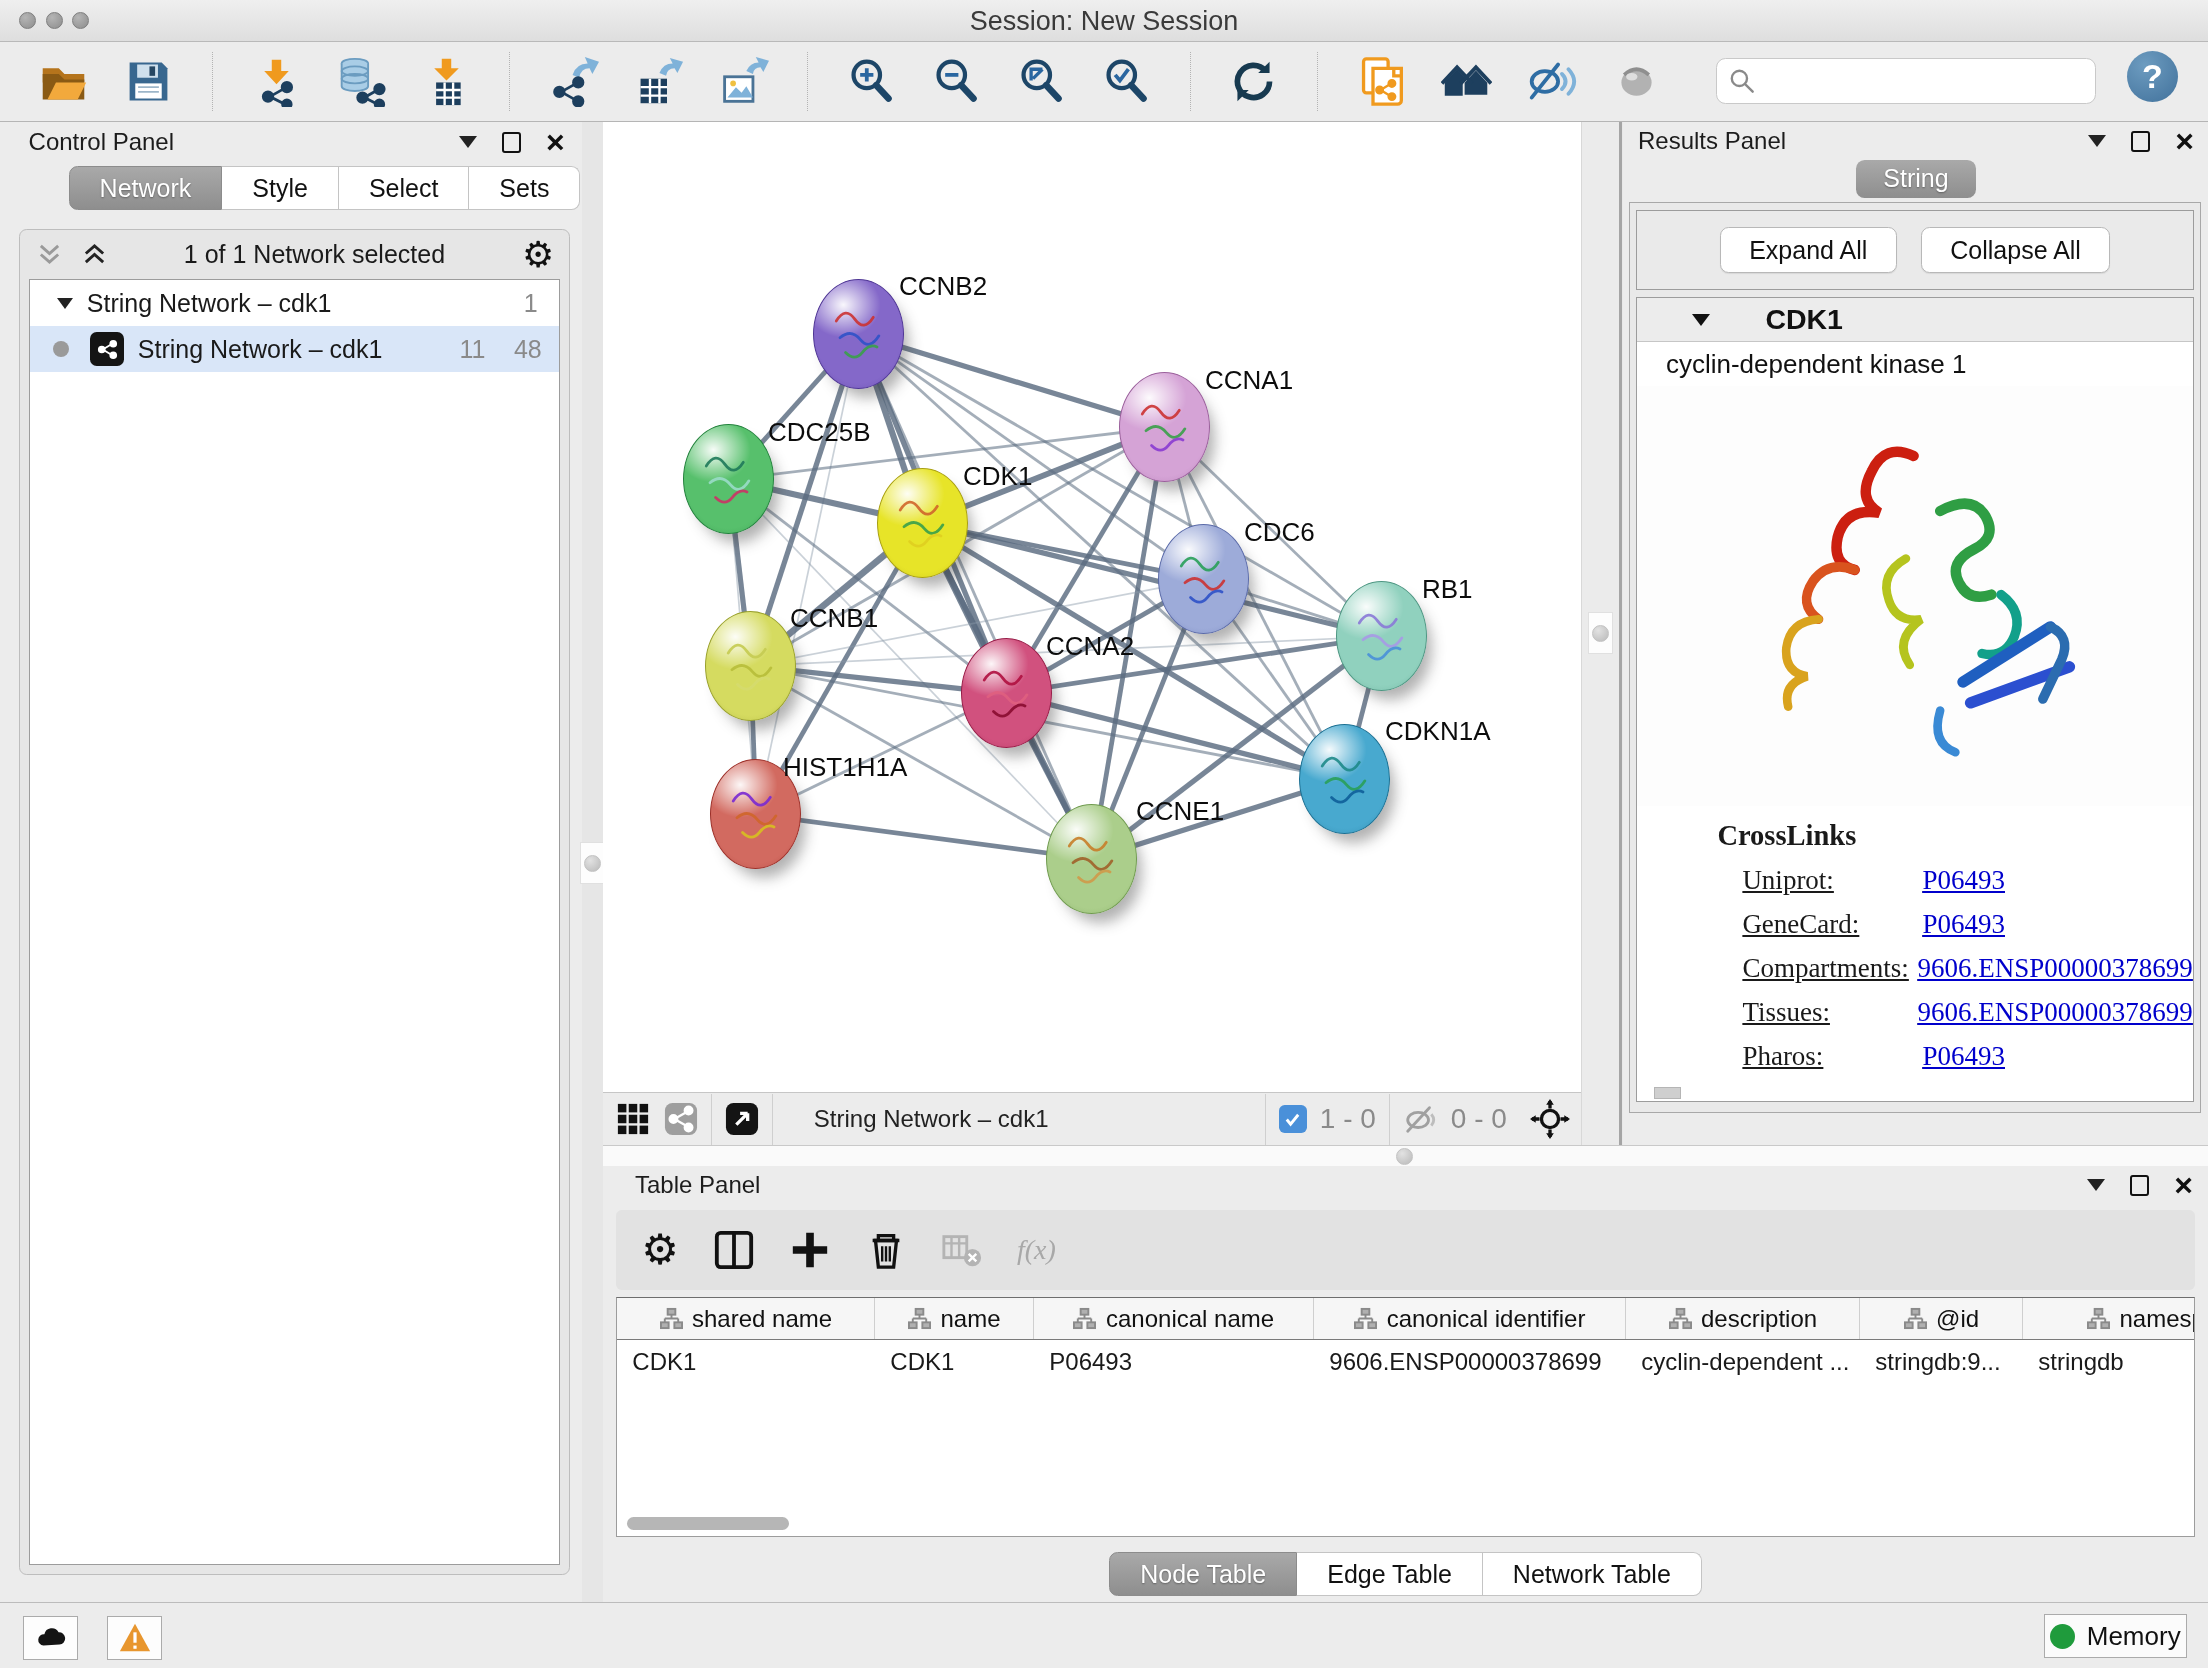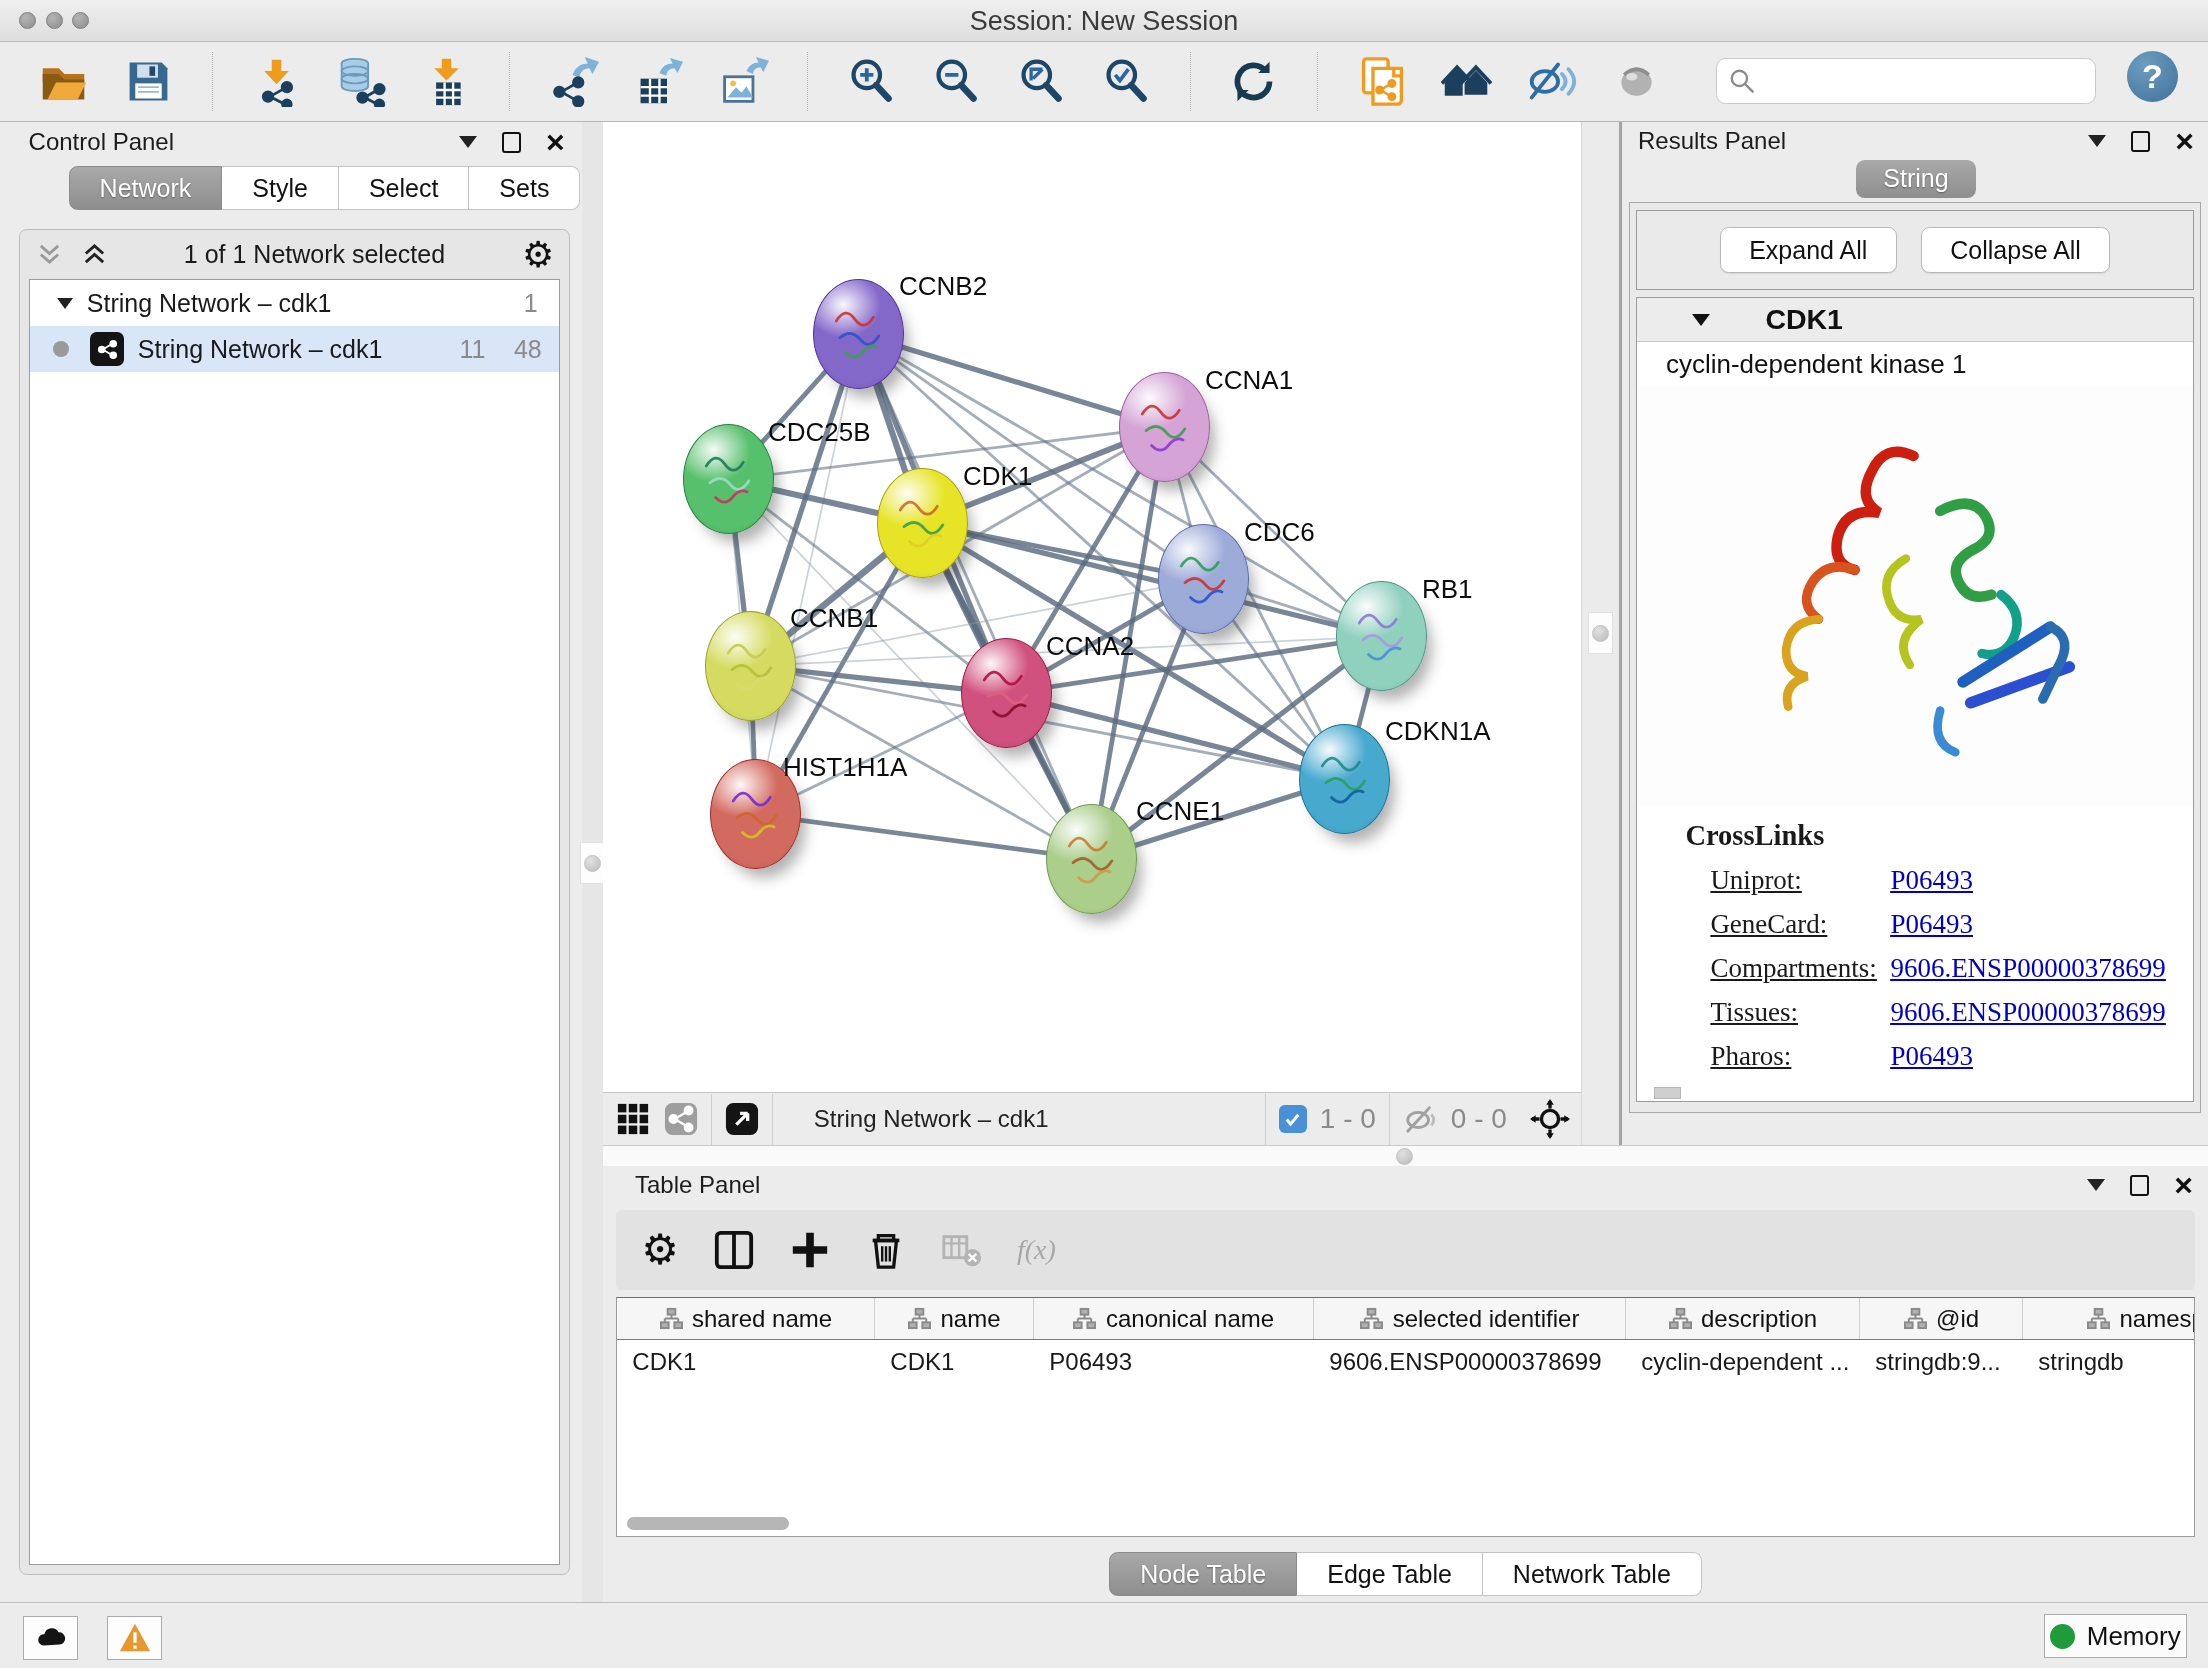--- a/index.html
+++ b/index.html
@@ -107,21 +107,21 @@
   .exp-box { height:80px; border:1px solid #9c9c9c; background:#eaeaea;
     display:flex; align-items:center; justify-content:center; gap:24px; }
   .btn { background:#fff; border:1px solid #b8b8b8; border-radius:8.6px; height:46px;
     padding:0 28.5px; font-size:25px; line-height:44px; color:#111; box-shadow:0 1px 1px rgba(0,0,0,.08); }
   .gene-box { margin-top:7.6px; border:1px solid #9c9c9c; background:#fff; height:805px; position:relative; }
   .g-header { height:44px; background:#ececec; border-bottom:1px solid #c6c6c6;
     display:flex; align-items:center; padding-left:55px; gap:55px; }
   .g-name { font-size:28.5px; font-weight:bold; color:#111; }
   .g-desc { height:44px; font-size:26px; display:flex; align-items:center; padding-left:28.5px; color:#111; }
   .g-image { height:420px; display:flex; align-items:center; justify-content:center; background:#fdfdfd; }
-  .g-links { font-family:"Liberation Serif","DejaVu Serif",serif; padding:13.3px 0 0 48px; }
+  .g-links { font-family:"Liberation Serif","DejaVu Serif",serif; padding:13.3px 0 0 48px;margin-left:32px; }
   .cl-head { font-size:28.5px; font-weight:bold; margin-bottom:13.3px; }
   .cl-row { display:flex; height:44px; align-items:flex-start;text-decoration:underline; }
   .cl-label { width:205px; font-size:27px; padding-left:25px; }
   .cl-link { font-size:27px; color:#0000cc; text-decoration:underline; }
   .g-scroll-stub { position:absolute; left:17px; bottom:1.9px; width:27px; height:12.4px;
     background:#cfcfcf; border:1px solid #b5b5b5; }
 
   
   .table-panel { left:603px; top:1166px; width:1605px; height:436px; background:#ececec; }
   .tp-header { height:38px; display:flex; align-items:center; padding:0 15px 0 32px; }
@@ -697,21 +697,21 @@
         </div>
         <div class="th" style="width: 312px;">
           <svg viewBox="0 0 24 24">
             <g stroke="#8a8a8a" stroke-width="2" fill="#b0b0b0">
               <rect x="8" y="2" width="8" height="6"></rect>
               <rect x="1" y="16" width="8" height="6"></rect>
               <rect x="15" y="16" width="8" height="6"></rect>
               <path d="M12 8v4M5 12v4M19 12v4M5 12h14" fill="none"></path>
             </g>
           </svg>
-          <span>selected identifier</span>
+          <span>canonical identifier</span>
         </div>
         <div class="th" style="width: 234px;">
           <svg viewBox="0 0 24 24">
             <g stroke="#8a8a8a" stroke-width="2" fill="#b0b0b0">
               <rect x="8" y="2" width="8" height="6"></rect>
               <rect x="1" y="16" width="8" height="6"></rect>
               <rect x="15" y="16" width="8" height="6"></rect>
               <path d="M12 8v4M5 12v4M19 12v4M5 12h14" fill="none"></path>
             </g>
           </svg>

